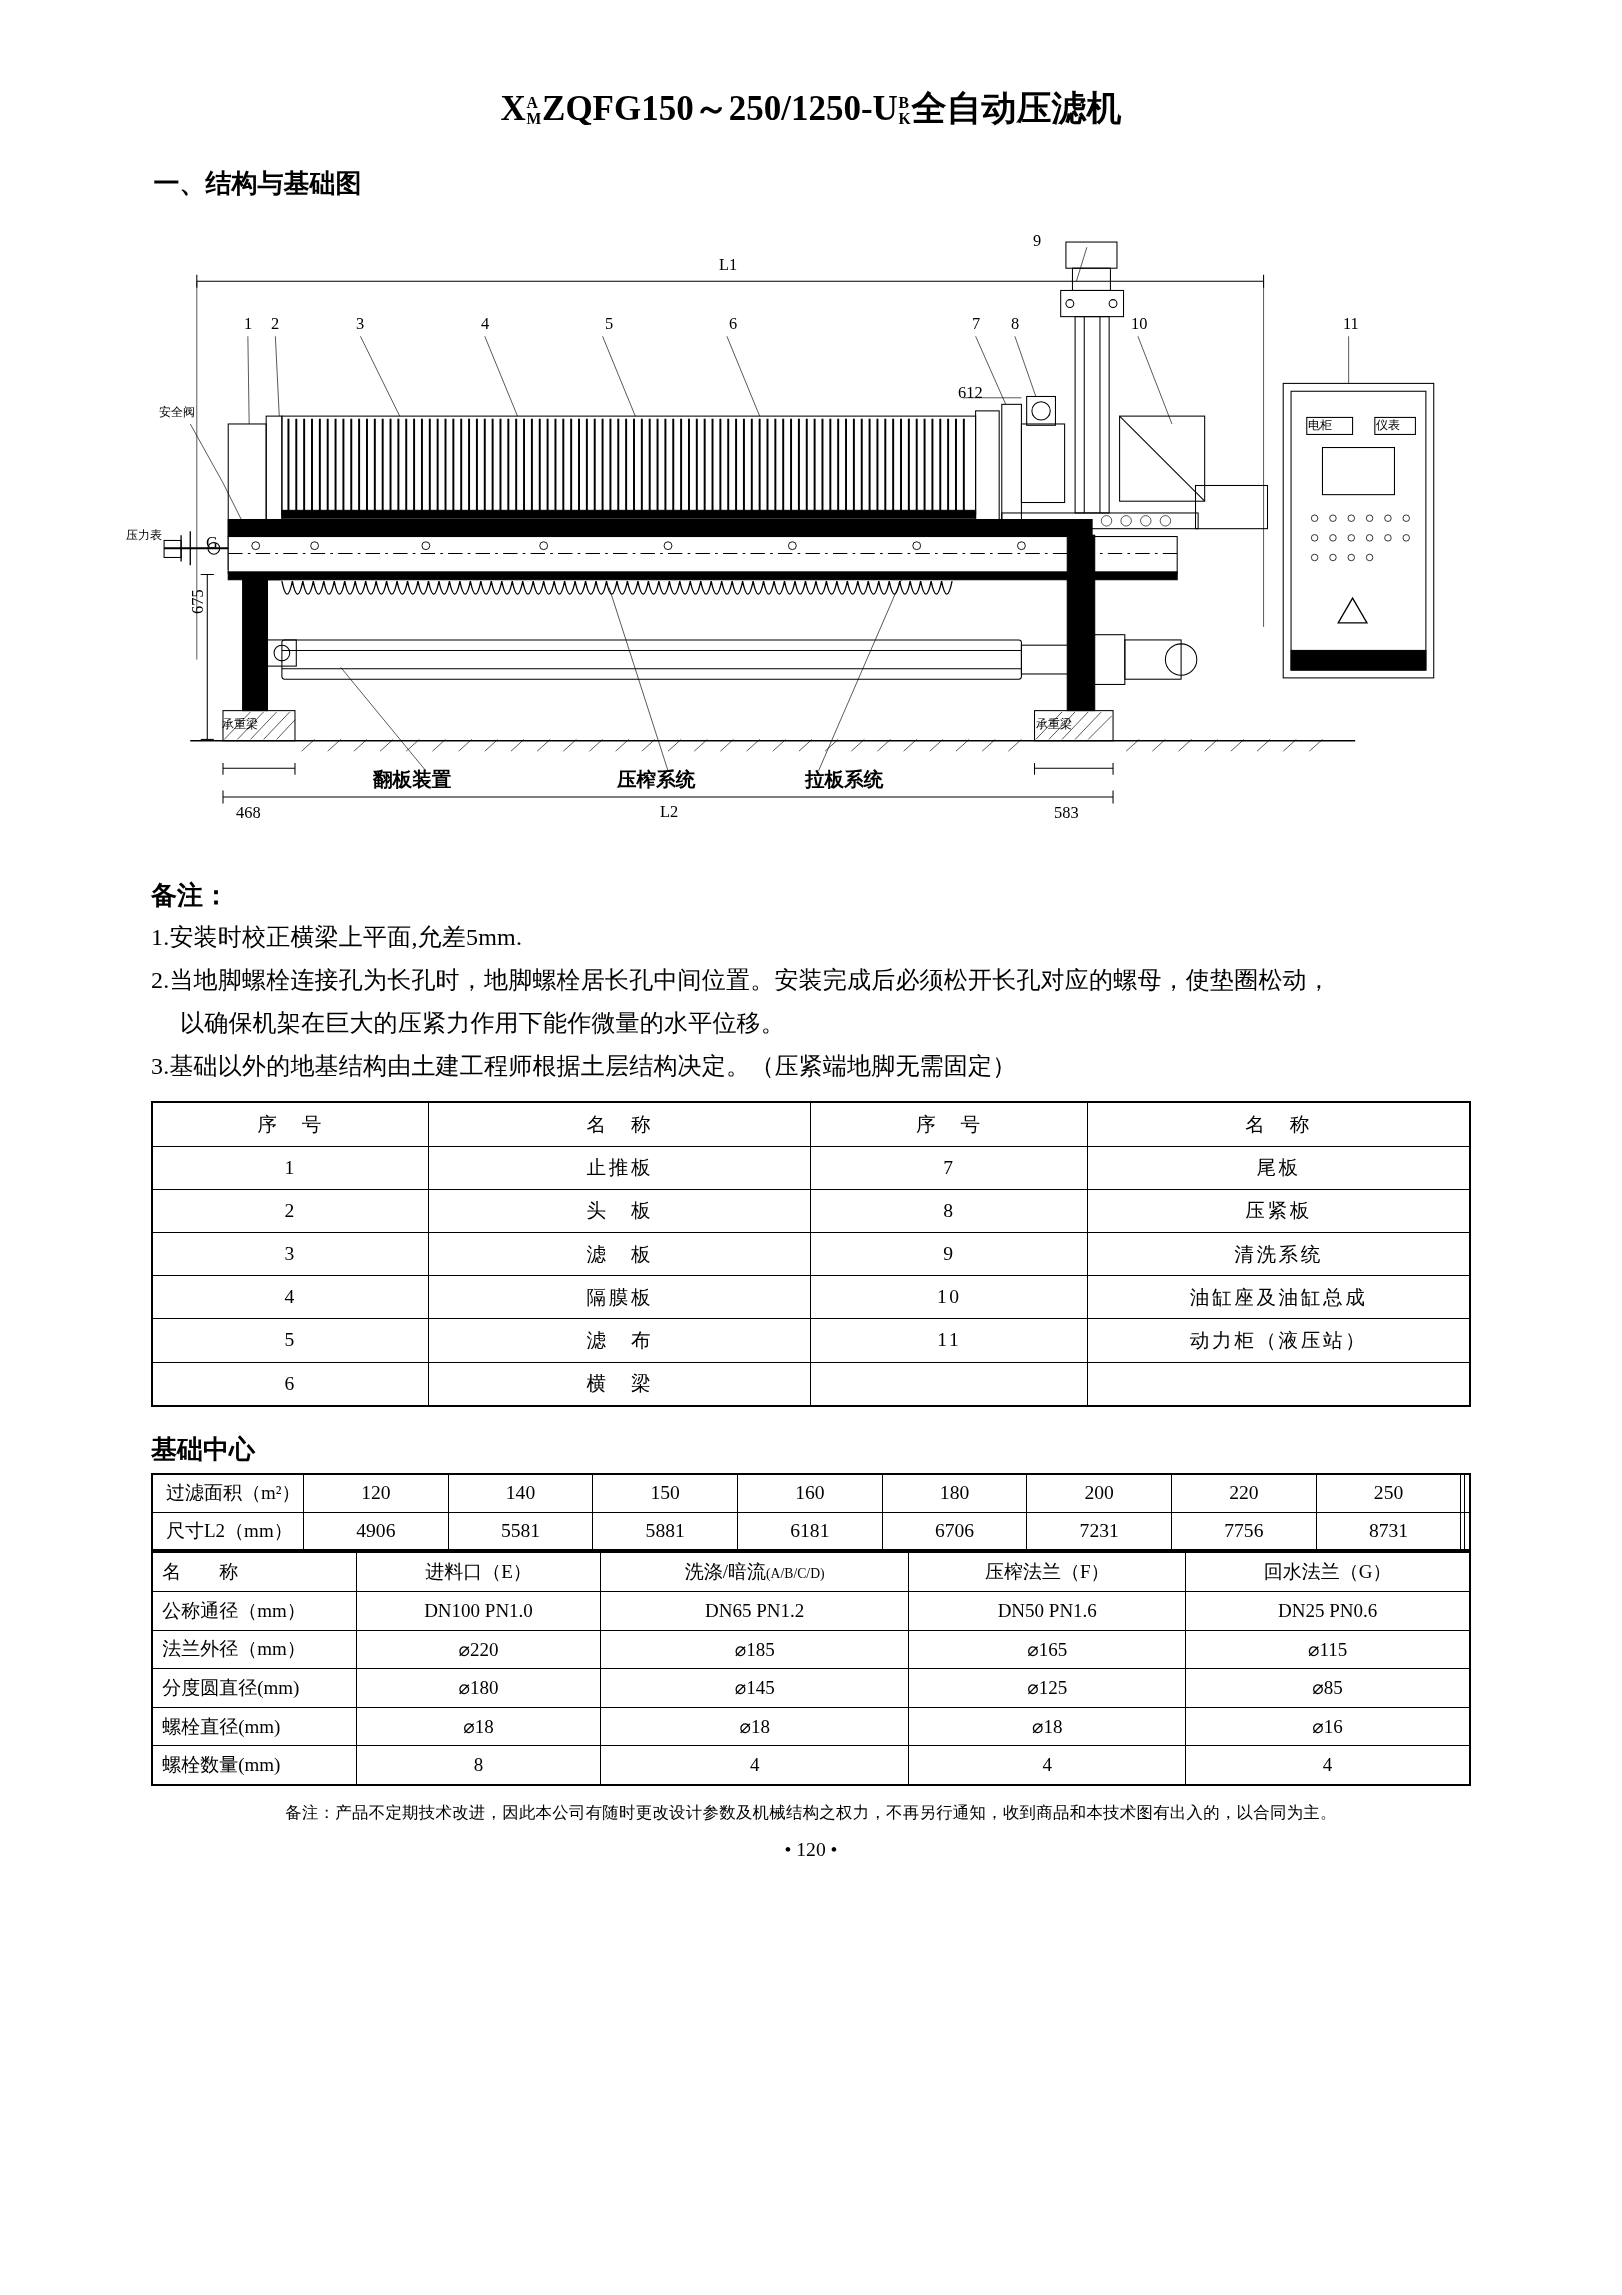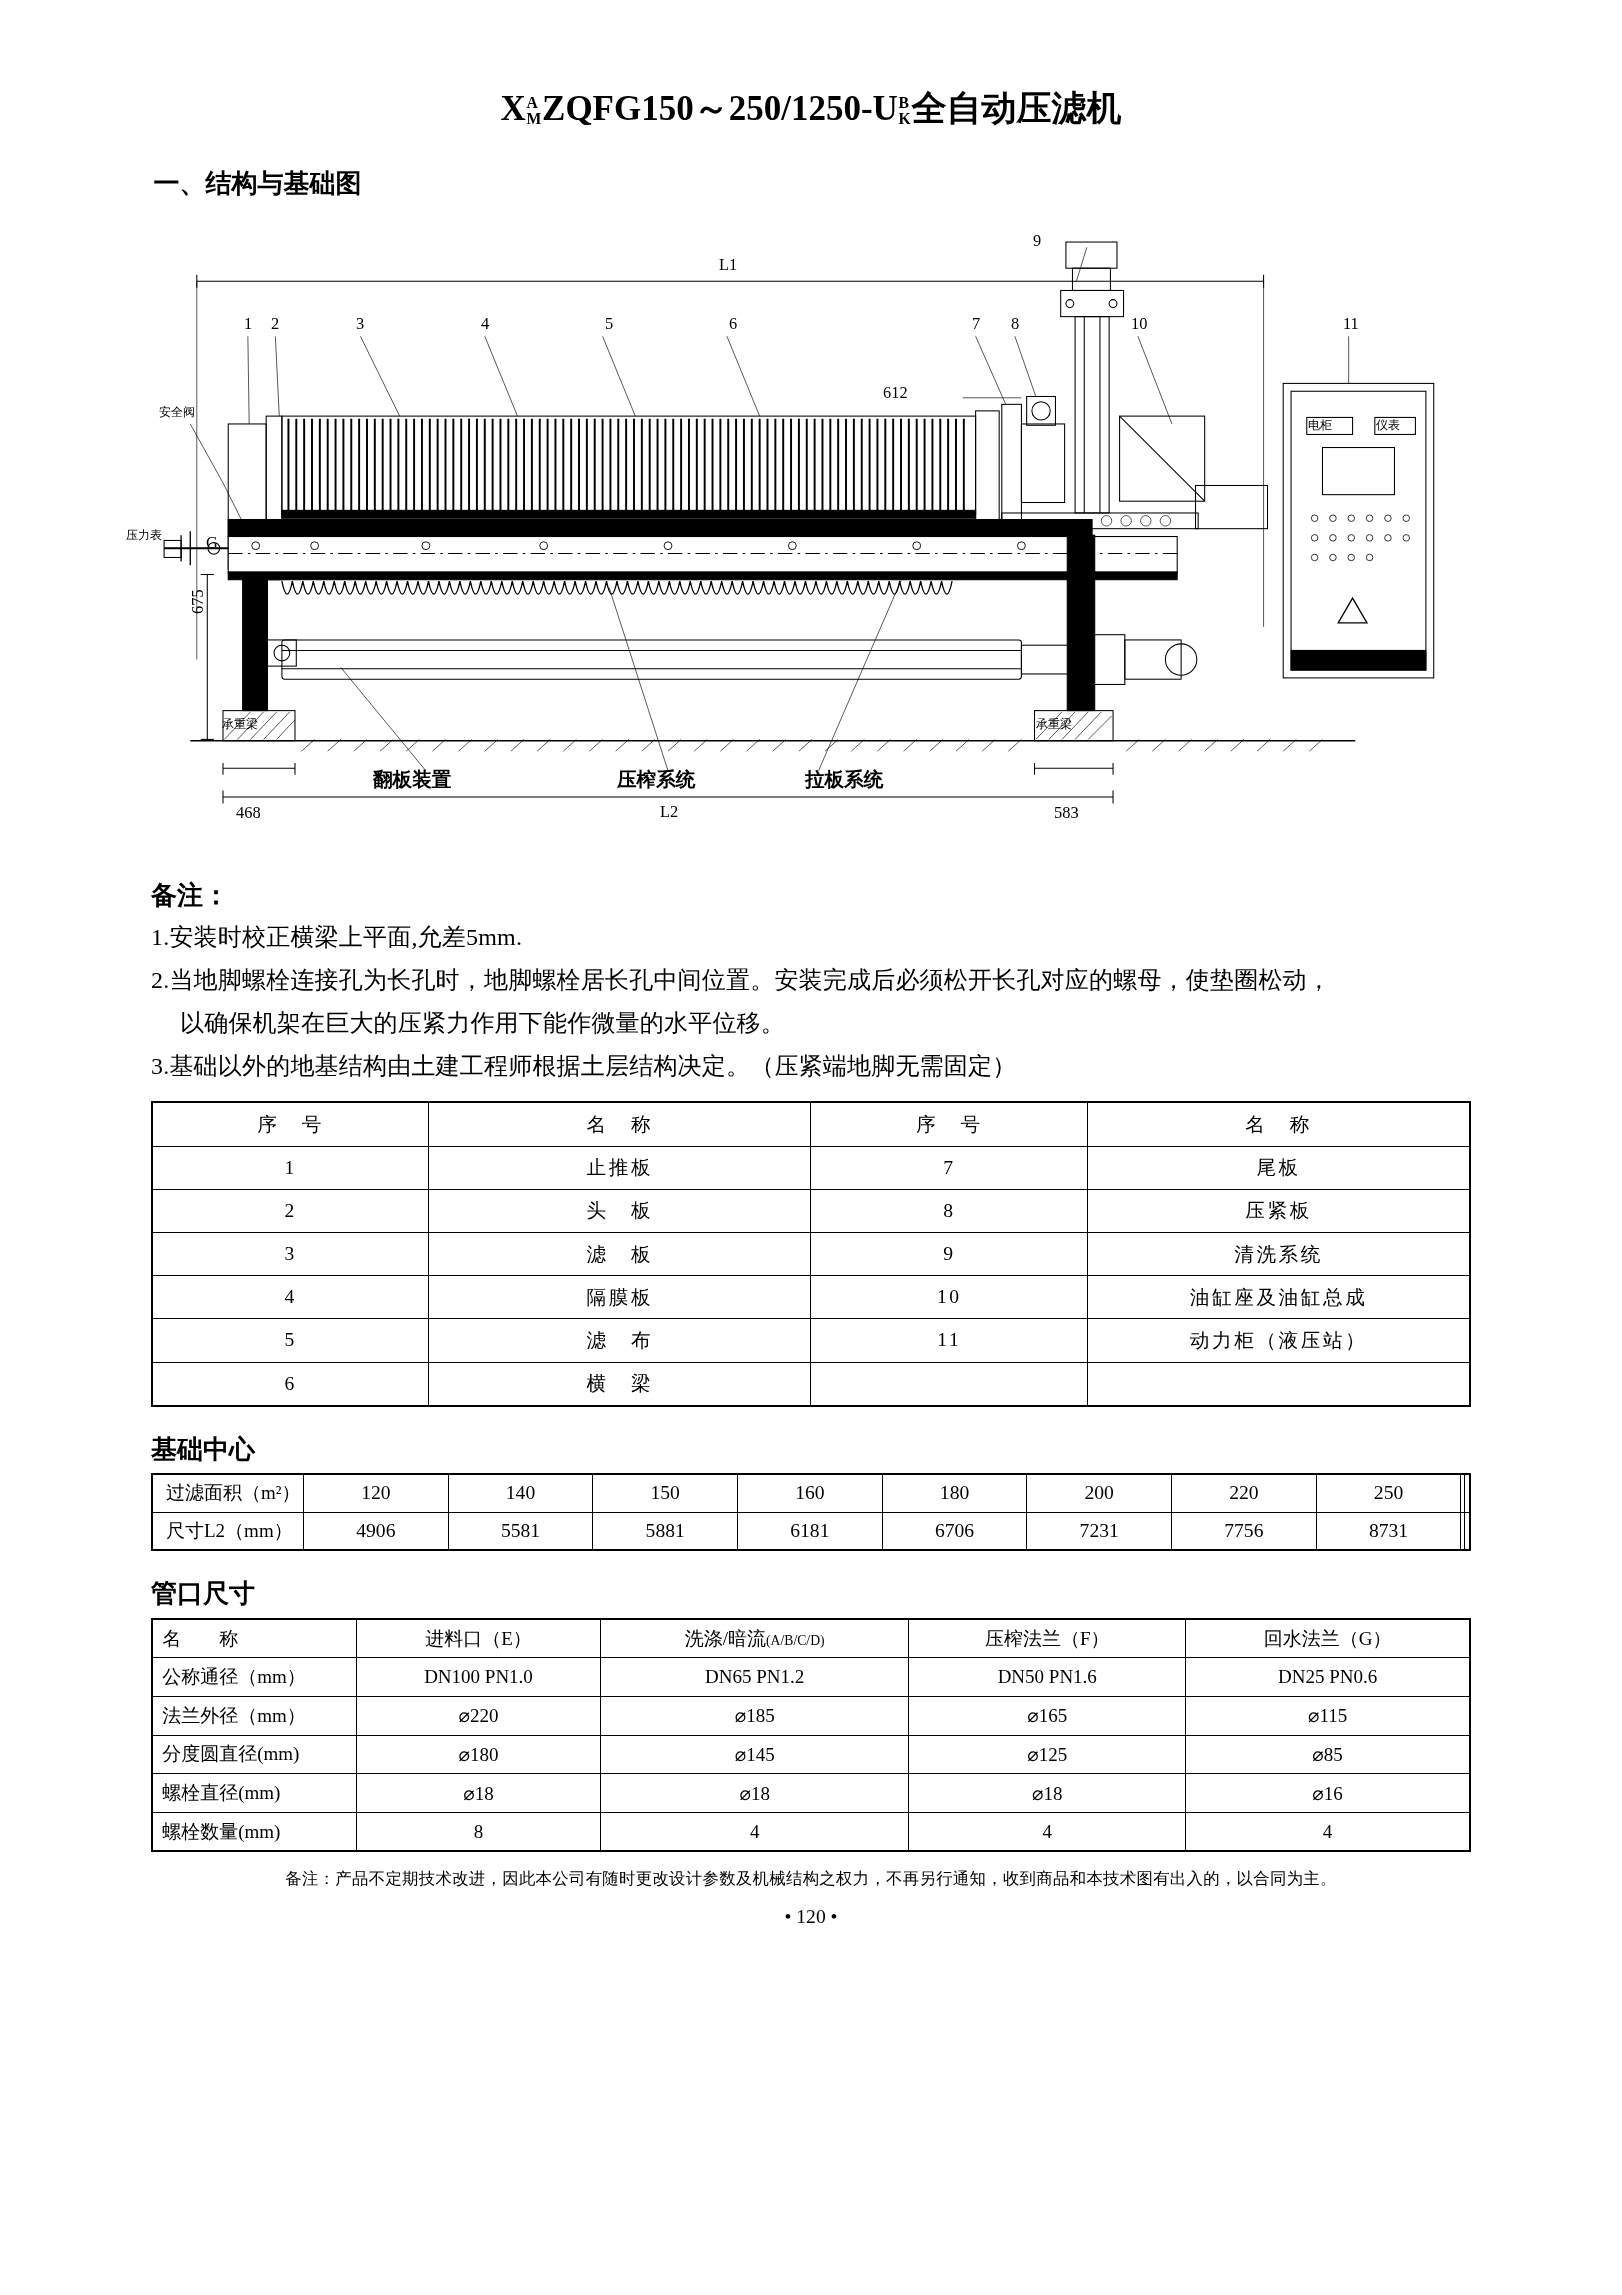--- a/index.html
+++ b/index.html
@@ -458,21 +458,21 @@
         <line x1="110" y1="848" x2="110" y2="866"></line>
         <line x1="220" y1="848" x2="220" y2="866"></line>
         <line x1="1350" y1="856" x2="1470" y2="856"></line>
         <line x1="1350" y1="848" x2="1350" y2="866"></line>
         <line x1="1470" y1="848" x2="1470" y2="866"></line>
       </g>
     </svg>
 
     <div class="fig-label" style="left:568px; top:47px;">L1</div>
     <div class="fig-label" style="left:509px; top:594px;">L2</div>
-    <div class="fig-label" style="left:732px; top:175px;">612</div>
+    <div class="fig-label" style="left:807px; top:175px;">612</div>
     <div class="fig-label" style="left:37px; top:406px; transform:rotate(-90deg); transform-origin:left top;">675</div>
     <div class="fig-label" style="left:85px; top:595px;">468</div>
     <div class="fig-label" style="left:903px; top:595px;">583</div>
 
     <div class="fig-label small" style="left:7.9px; top:196px;">安全阀</div>
     <div class="fig-label small" style="left:-25px; top:319px;">压力表</div>
     <div class="fig-label" style="left:55px; top:325px;">G</div>
 
     <div class="fig-label small" style="left:71px; top:508px;">承重梁</div>
     <div class="fig-label small" style="left:885px; top:508px;">承重梁</div>
@@ -575,21 +575,20 @@
       <td>6706</td>
       <td>7231</td>
       <td>7756</td>
       <td>8731</td>
       <td></td>
       <td></td>
     </tr>
   </tbody>
     </table>
 
-  <div class="subhead">管口尺寸</div>
   <table class="tbl-pipe">
     <tbody>
         <tr>
       <td class="rowhead colhead">名　　称</td>
       <td class="colhead">进料口（E）</td>
       <td class="colhead"><span>洗涤/暗流</span><span class="sm">(A/B/C/D)</span></td>
       <td class="colhead">压榨法兰（F）</td>
       <td class="colhead">回水法兰（G）</td>
     </tr>
     <tr>

